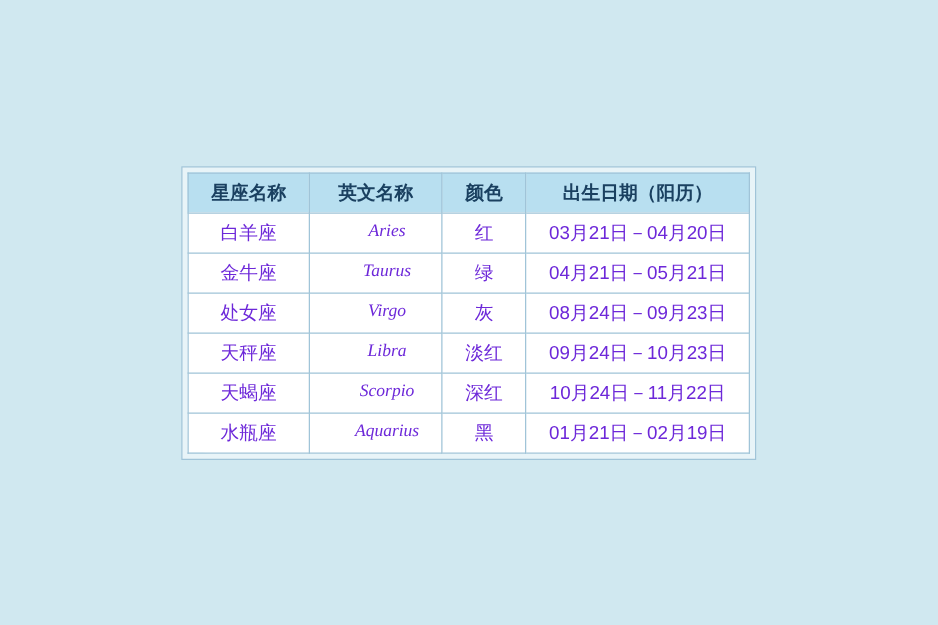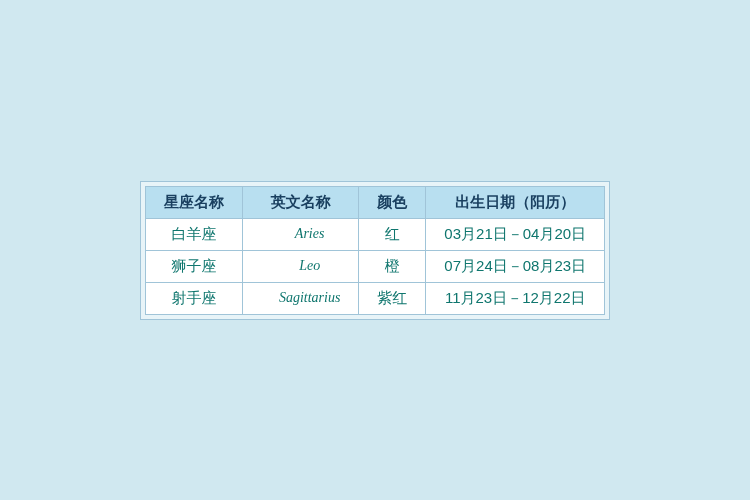--- a/index.html
+++ b/index.html
@@ -28,21 +28,21 @@
       border-collapse: collapse;
       background-color: #ffffff;
       border-radius: 19px;
     }
 
     th, td {
       border: 1px solid #a0c4d8;
       padding: 6px 18px;
       text-align: center;
       font-size: 15px;
-      color: #0f766e;
+      color: #6d28d9;
       white-space: nowrap;
     }
 
     thead th {
       background-color: #b8dff0;
       font-weight: bold;
       font-size: 15px;
       color: #1a4060;
     }
 
@@ -71,26 +71,44 @@
       </tr>
     </thead>
     <tbody id="table-body">
     <tr>
           <td>白羊座</td>
           <td>Aries</td>
           <td>红</td>
           <td>03月21日－04月20日</td>
         </tr>
         <tr>
-          <td>狮子座</td>
-          <td>Leo</td>
-          <td>橙</td>
-          <td>07月24日－08月23日</td>
+          <td>金牛座</td>
+          <td>Taurus</td>
+          <td>绿</td>
+          <td>04月21日－05月21日</td>
         </tr>
         <tr>
-          <td>射手座</td>
-          <td>Sagittarius</td>
-          <td>紫红</td>
-          <td>11月23日－12月22日</td>
+          <td>处女座</td>
+          <td>Virgo</td>
+          <td>灰</td>
+          <td>08月24日－09月23日</td>
+        </tr>
+        <tr>
+          <td>天秤座</td>
+          <td>Libra</td>
+          <td>淡红</td>
+          <td>09月24日－10月23日</td>
+        </tr>
+        <tr>
+          <td>天蝎座</td>
+          <td>Scorpio</td>
+          <td>深红</td>
+          <td>10月24日－11月22日</td>
+        </tr>
+        <tr>
+          <td>水瓶座</td>
+          <td>Aquarius</td>
+          <td>黑</td>
+          <td>01月21日－02月19日</td>
         </tr>
       </tbody>
   </table>
 </div>
 
 </body></html>

